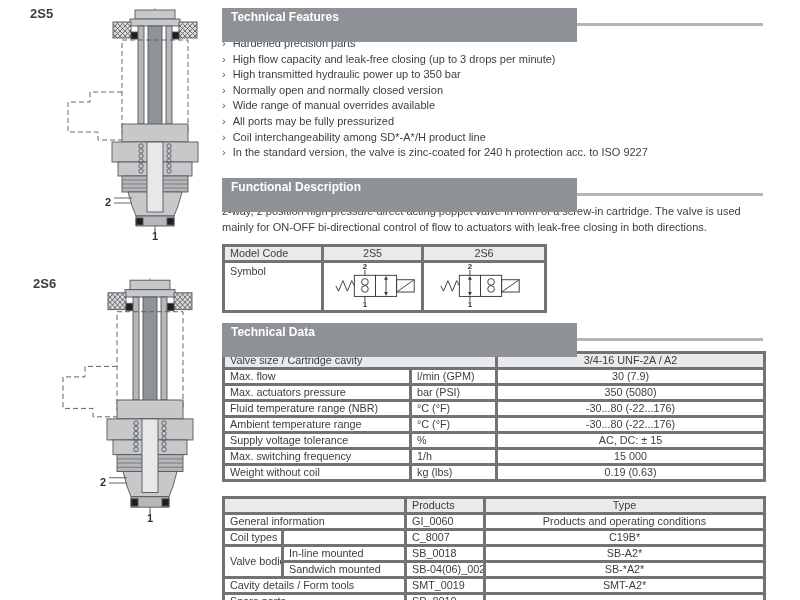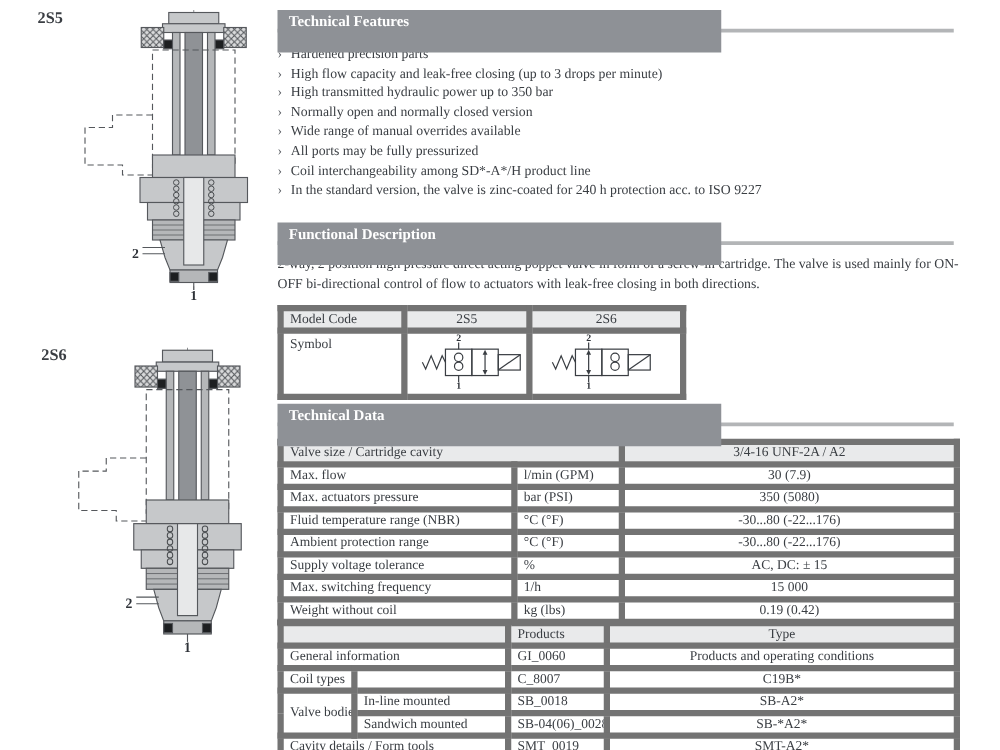--- a/index.html
+++ b/index.html
@@ -1,35 +1,35 @@
 <!DOCTYPE html>
 <html><head>
 <meta charset="utf-8">
 <style>
   html,body{margin:0;padding:0;background:#fff;}
   .page{position:relative;width:800px;height:600px;background:#ffffff;
-        font-family:Liberation Serif, serif;color:#3a3e43;overflow:hidden;}
+        font-family:Liberation Sans, sans-serif;color:#3a3e43;overflow:hidden;}
 
   
   .section-bar{position:absolute;left:222px;width:541px;height:18px;}
   .section-bar .underline{position:absolute;left:0;right:0;bottom:0;height:3px;background:#b3b5b7;}
   .section-bar .bar{position:absolute;left:0;top:0;width:355px;height:34px;background:#8e9196;
         color:#ffffff;font-weight:bold;font-size:12px;line-height:18px;padding-left:9px;
         box-sizing:border-box;z-index:2;}
 
   
   .features{position:absolute;left:222px;top:36px;width:541px;margin:0;padding:0;list-style:none;}
   .features li{font-size:11px;line-height:15.6px;white-space:nowrap;}
   .features .blt{color:#5a5e63;margin-right:7px;}
 
   .para{position:absolute;left:222px;top:204px;width:545px;font-size:11px;line-height:15.5px;}
 
   
   table{border-collapse:collapse;table-layout:fixed;}
-  td,th{border:5px solid #737373;font-size:10.8px;font-weight:normal;
+  td,th{border:3px solid #737373;font-size:10.8px;font-weight:normal;
         padding:0 5px;line-height:13px;height:12px;overflow:hidden;white-space:nowrap;
         color:#3a3e43;background:#fff;box-sizing:border-box;}
   .hdr{background:#e9eaeb;}
   .ctr{text-align:center;}
   .lft{text-align:left;}
 
   .model-table{position:absolute;left:222px;top:244px;width:322px;}
   .model-table .symrow td{height:46px;}
   .model-table .symlabel{vertical-align:top;padding-top:2px;}
 
@@ -227,38 +227,38 @@
       <td class="lft">Max. actuators pressure</td>
       <td class="lft">bar (PSI)</td>
       <td class="ctr">350 (5080)</td>
     </tr>
     <tr>
       <td class="lft">Fluid temperature range (NBR)</td>
       <td class="lft">°C (°F)</td>
       <td class="ctr">-30...80 (-22...176)</td>
     </tr>
     <tr>
-      <td class="lft">Ambient protection range</td>
+      <td class="lft">Ambient temperature range</td>
       <td class="lft">°C (°F)</td>
       <td class="ctr">-30...80 (-22...176)</td>
     </tr>
     <tr>
       <td class="lft">Supply voltage tolerance</td>
       <td class="lft">%</td>
       <td class="ctr">AC, DC: ± 15</td>
     </tr>
     <tr>
       <td class="lft">Max. switching frequency</td>
       <td class="lft">1/h</td>
       <td class="ctr">15 000</td>
     </tr>
     <tr>
       <td class="lft">Weight without coil</td>
       <td class="lft">kg (lbs)</td>
-      <td class="ctr">0.19 (0.42)</td>
+      <td class="ctr">0.19 (0.63)</td>
     </tr>
   </tbody>
     </table>
 
   <table class="ref-table">
     <colgroup>
         <col style="width:59px">
         <col style="width:123px">
         <col style="width:79px">
         <col style="width:280px">

